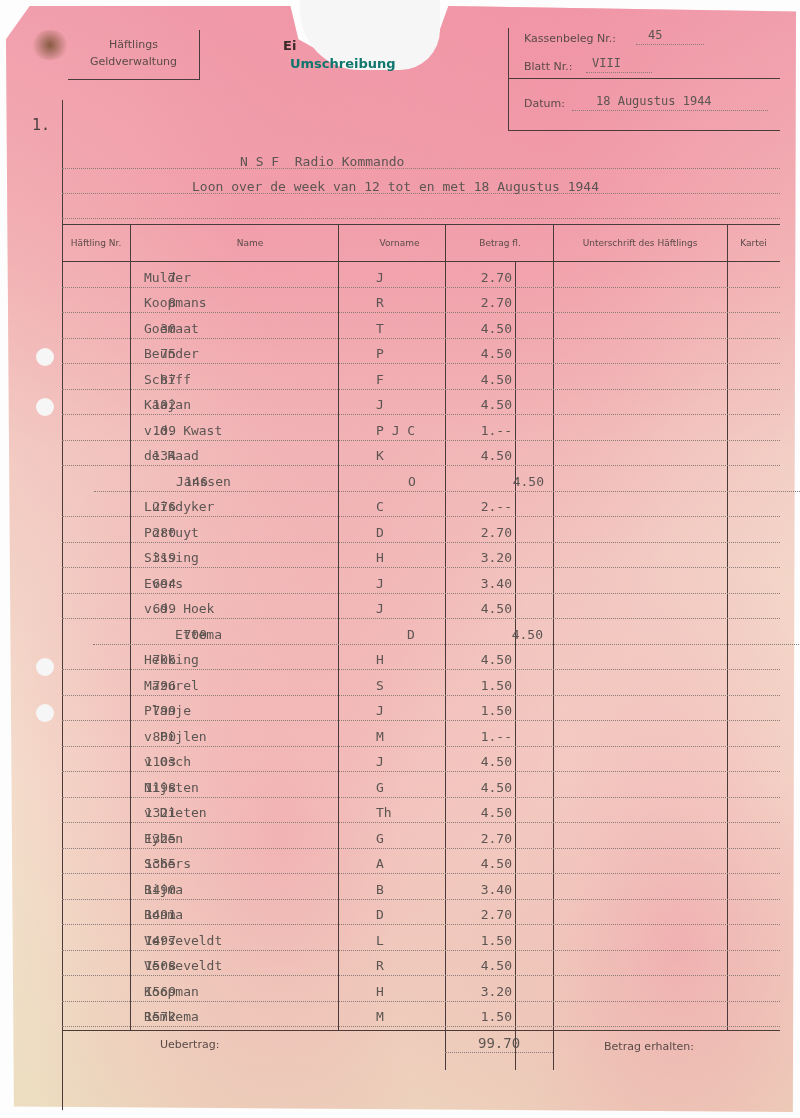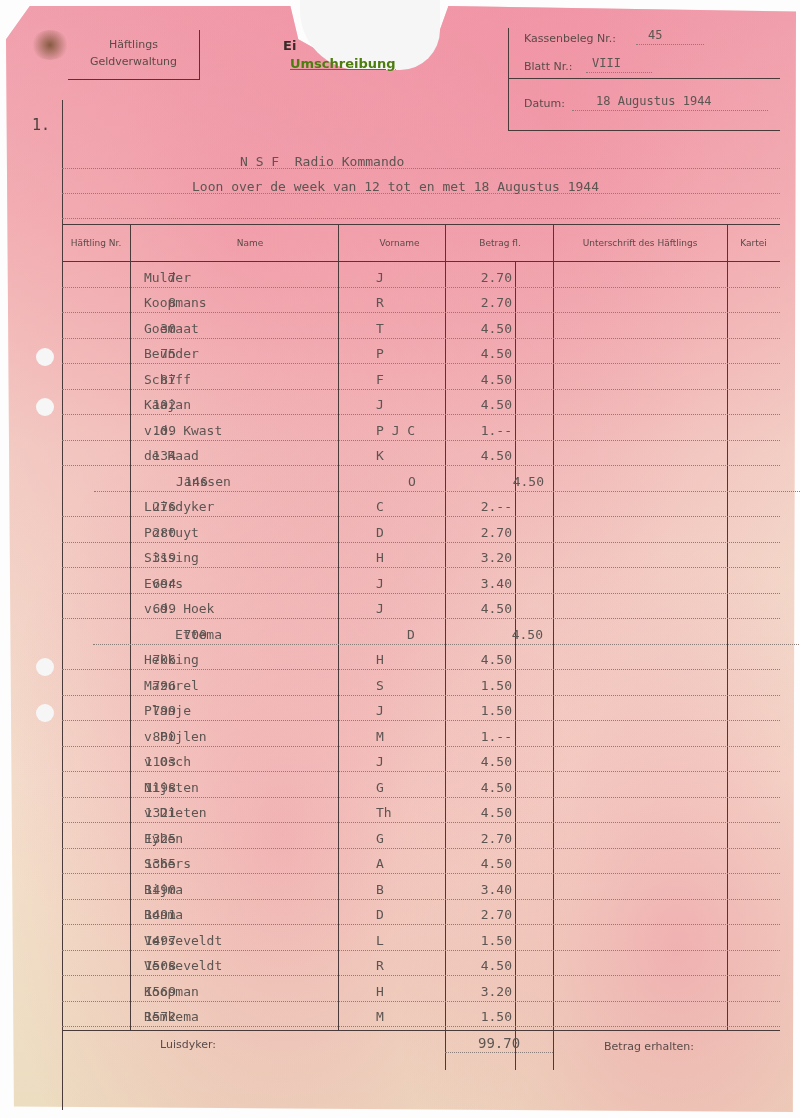--- a/index.html
+++ b/index.html
@@ -18,21 +18,21 @@
   .hole { position:absolute; left:36px; width:18px; height:18px; border-radius:50%; background:#f6f6f6; }
   .tear { position:absolute; left:300px; top:0; width:140px; height:70px; background:#f6f6f6; border-radius:0 0 40px 60px; }
   .sans { font-family:"DejaVu Sans", sans-serif; color:#5a4a48; }
   .mono { font-family:"DejaVu Sans Mono", monospace; color:#5c5552; }
   .abs { position:absolute; }
   .box-left { left:68px; top:30px; width:132px; height:50px; border-right:1.5px solid #4a3a3a; border-bottom:1.5px solid #4a3a3a; font-size:11px; text-align:center; line-height:17px; padding-top:6px; box-sizing:border-box; }
   .vline { position:absolute; width:0; border-left:1.2px solid #4a3a3a; }
   .hline { position:absolute; height:0; border-top:1.3px solid #4a3a3a; }
   .dotline { position:absolute; height:0; border-top:1px dotted #8d7d78; }
   .title-ein { left:283px; top:38px; font-size:13px; font-weight:bold; color:#3a2a2a; }
-  .title-um { left:290px; top:56px; font-size:13px; font-weight:bold; color:#4d7c0f;text-decoration:underline; }
+  .title-um { left:290px; top:56px; font-size:13px; font-weight:bold; color:#0f766e; }
   .meta-label { font-size:11px; }
   .meta-val { font-size:12px; }
   .header-cell { position:absolute; top:224px; height:38px; font-size:9px; text-align:center; display:flex; align-items:center; justify-content:center; line-height:12px; color:#5a4a48; }
   .row { position:absolute; left:62px; width:718px; height:25.5px; }
   .row span { position:absolute; bottom:3px; font-size:13px; white-space:pre; }
   .c-nr { right:604px; text-align:right; }
   .c-name { left:82px; }
   .c-vor { left:314px; }
   .c-amt { right:268px; text-align:right; }
 </style>
@@ -304,16 +304,16 @@
     </div>
     <div class="row" style="top: 1001.5px;">
       <div class="dotline" style="left: 0px; top: 24.5px; width: 718px;"></div>
       <span class="mono c-nr">1572</span>
       <span class="mono c-name">Remkema</span>
       <span class="mono c-vor">M</span>
       <span class="mono c-amt">1.50</span>
     </div>
   </div>
 
-<div class="abs sans" style="left:160px;top:1038px;font-size:11px">Luisdyker:</div>
+<div class="abs sans" style="left:160px;top:1038px;font-size:11px">Uebertrag:</div>
 <div class="abs mono" style="left:478px;top:1035px;font-size:14px">99.70</div>
 <div class="dotline" style="left:445px;top:1052px;width:108px"></div>
 <div class="abs sans" style="left:604px;top:1040px;font-size:11px">Betrag erhalten:</div>
 
 </body></html>

